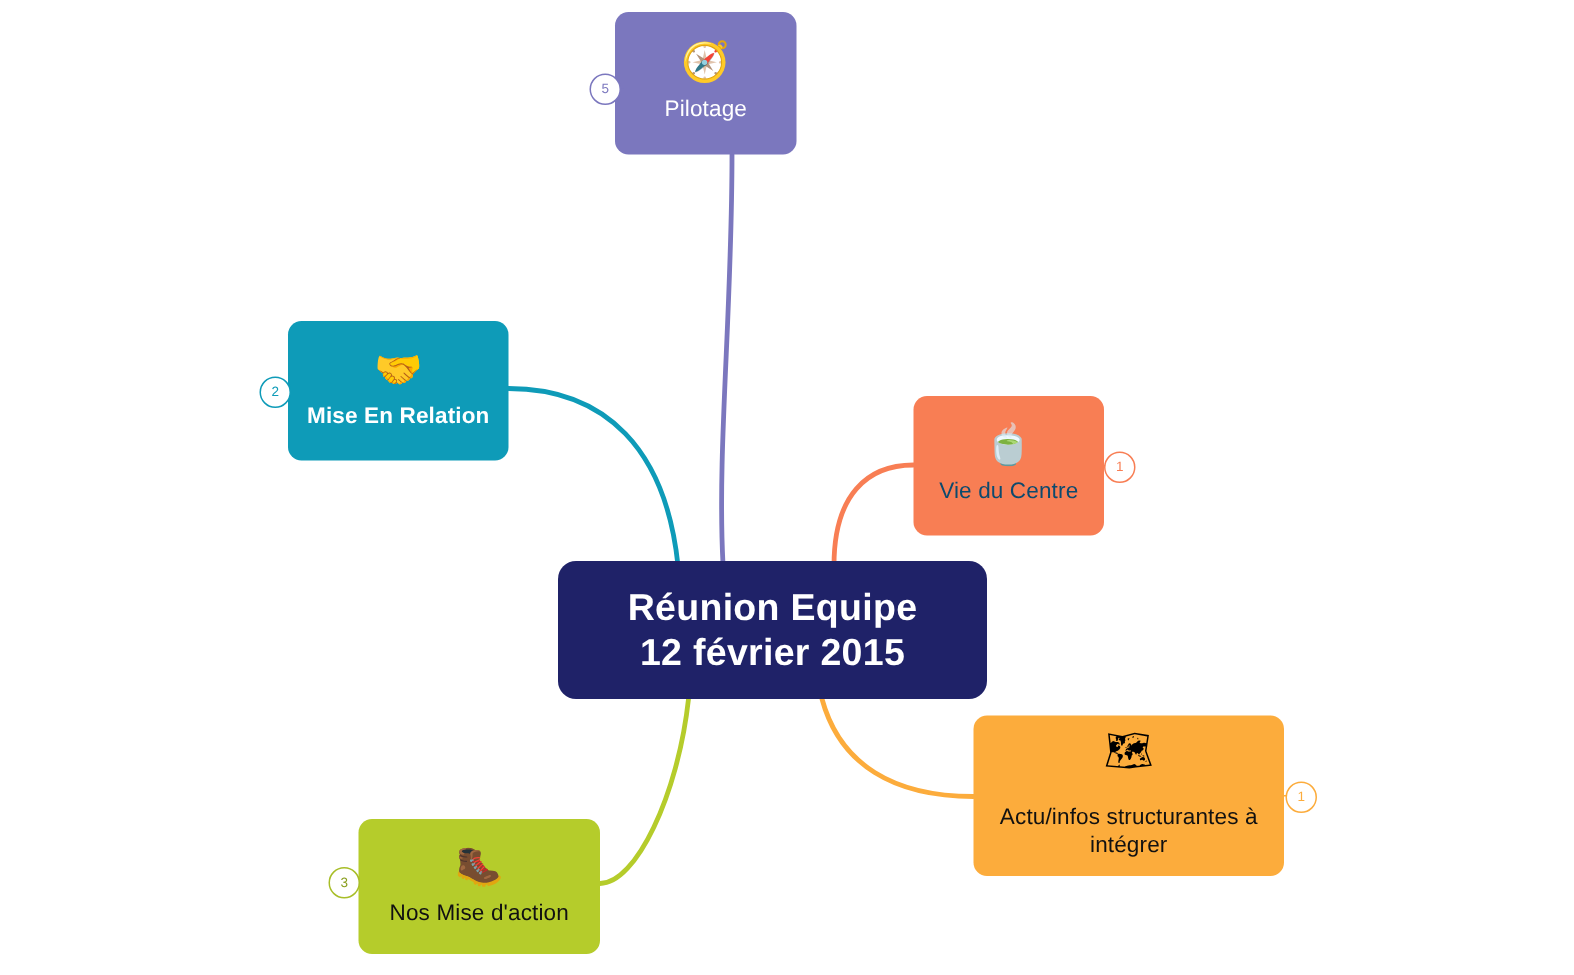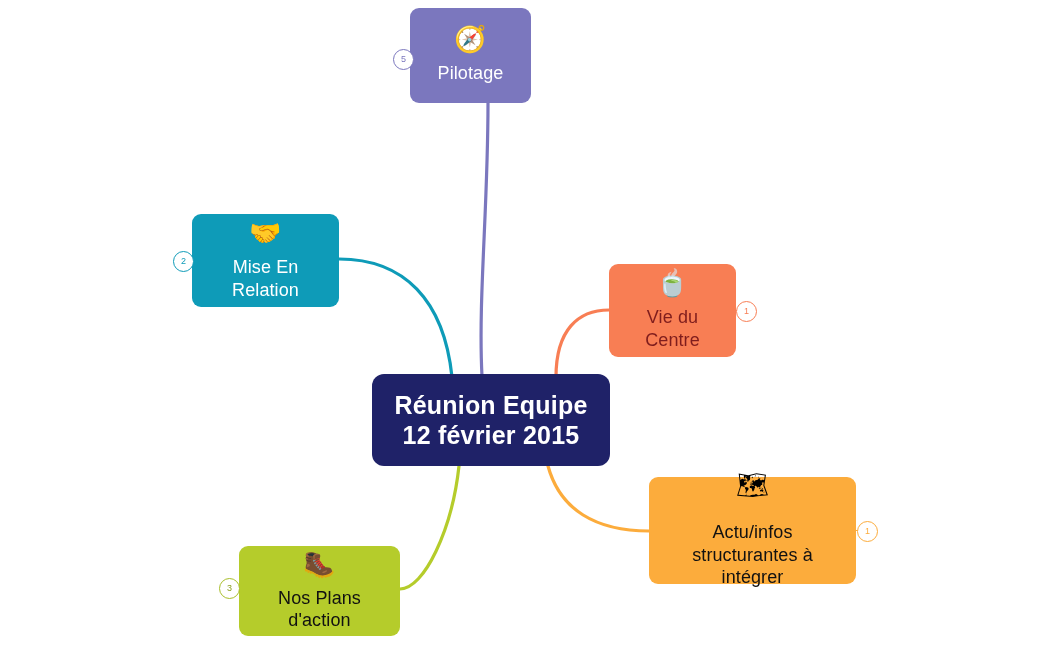--- a/index.html
+++ b/index.html
@@ -38,32 +38,32 @@
   }
 
   .node-icon {
     font-size: 26px;
     line-height: 1;
     margin-bottom: 10px;
     user-select: none;
   }
 
   .node-label {
-    font-size: 18px;
+    font-size: 15px;
     line-height: 1.25;
     text-align: center;
     padding: 0 10px;
     letter-spacing: 0.1px;
   }
 
   
   #center-node {
     left: 372px;
     top: 374px;
-    width: 238px;
+    width: 286px;
     height: 92px;
     background: #1f2268;
     border-radius: 12px;
     justify-content: center;
     z-index: 5;
   }
   #center-node .center-line {
     color: #ffffff;
     font-size: 25px;
     font-weight: bold;
@@ -82,30 +82,30 @@
   }
   #node-pilotage .node-label { color: #ffffff; }
 
   #node-mise-en-relation {
     left: 192px;
     top: 214px;
     width: 147px;
     height: 93px;
     background: #0e9bb8;
   }
-  #node-mise-en-relation .node-label { color: #ffffff; font-weight: normal; }
+  #node-mise-en-relation .node-label { color: #ffffff; font-weight: bold; }
 
   #node-vie-du-centre {
     left: 609px;
     top: 264px;
     width: 127px;
     height: 93px;
     background: #f87e54;
   }
-  #node-vie-du-centre .node-label { color: #7f1d1d; }
+  #node-vie-du-centre .node-label { color: #0c4a6e; }
 
   #node-actu-infos {
     left: 649px;
     top: 477px;
     width: 207px;
     height: 107px;
     background: #fcac3c;
   }
   #node-actu-infos .node-label { color: #111111; margin-top: 13px; }
 
@@ -200,18 +200,18 @@
 
   <div id="node-actu-infos" class="node">
     <div class="node-icon">🗺</div>
     <div class="node-label">Actu/infos structurantes à intégrer</div>
   </div>
   <div class="badge-stub" id="stub-actu"></div>
   <div class="badge" id="badge-actu">1</div>
 
   <div id="node-plans-action" class="node">
     <div class="node-icon">🥾</div>
-    <div class="node-label">Nos Plans d'action</div>
+    <div class="node-label">Nos Mise d'action</div>
   </div>
   <div class="badge-stub" id="stub-plans"></div>
   <div class="badge" id="badge-plans">3</div>
 
 </div>
 
 </body></html>

